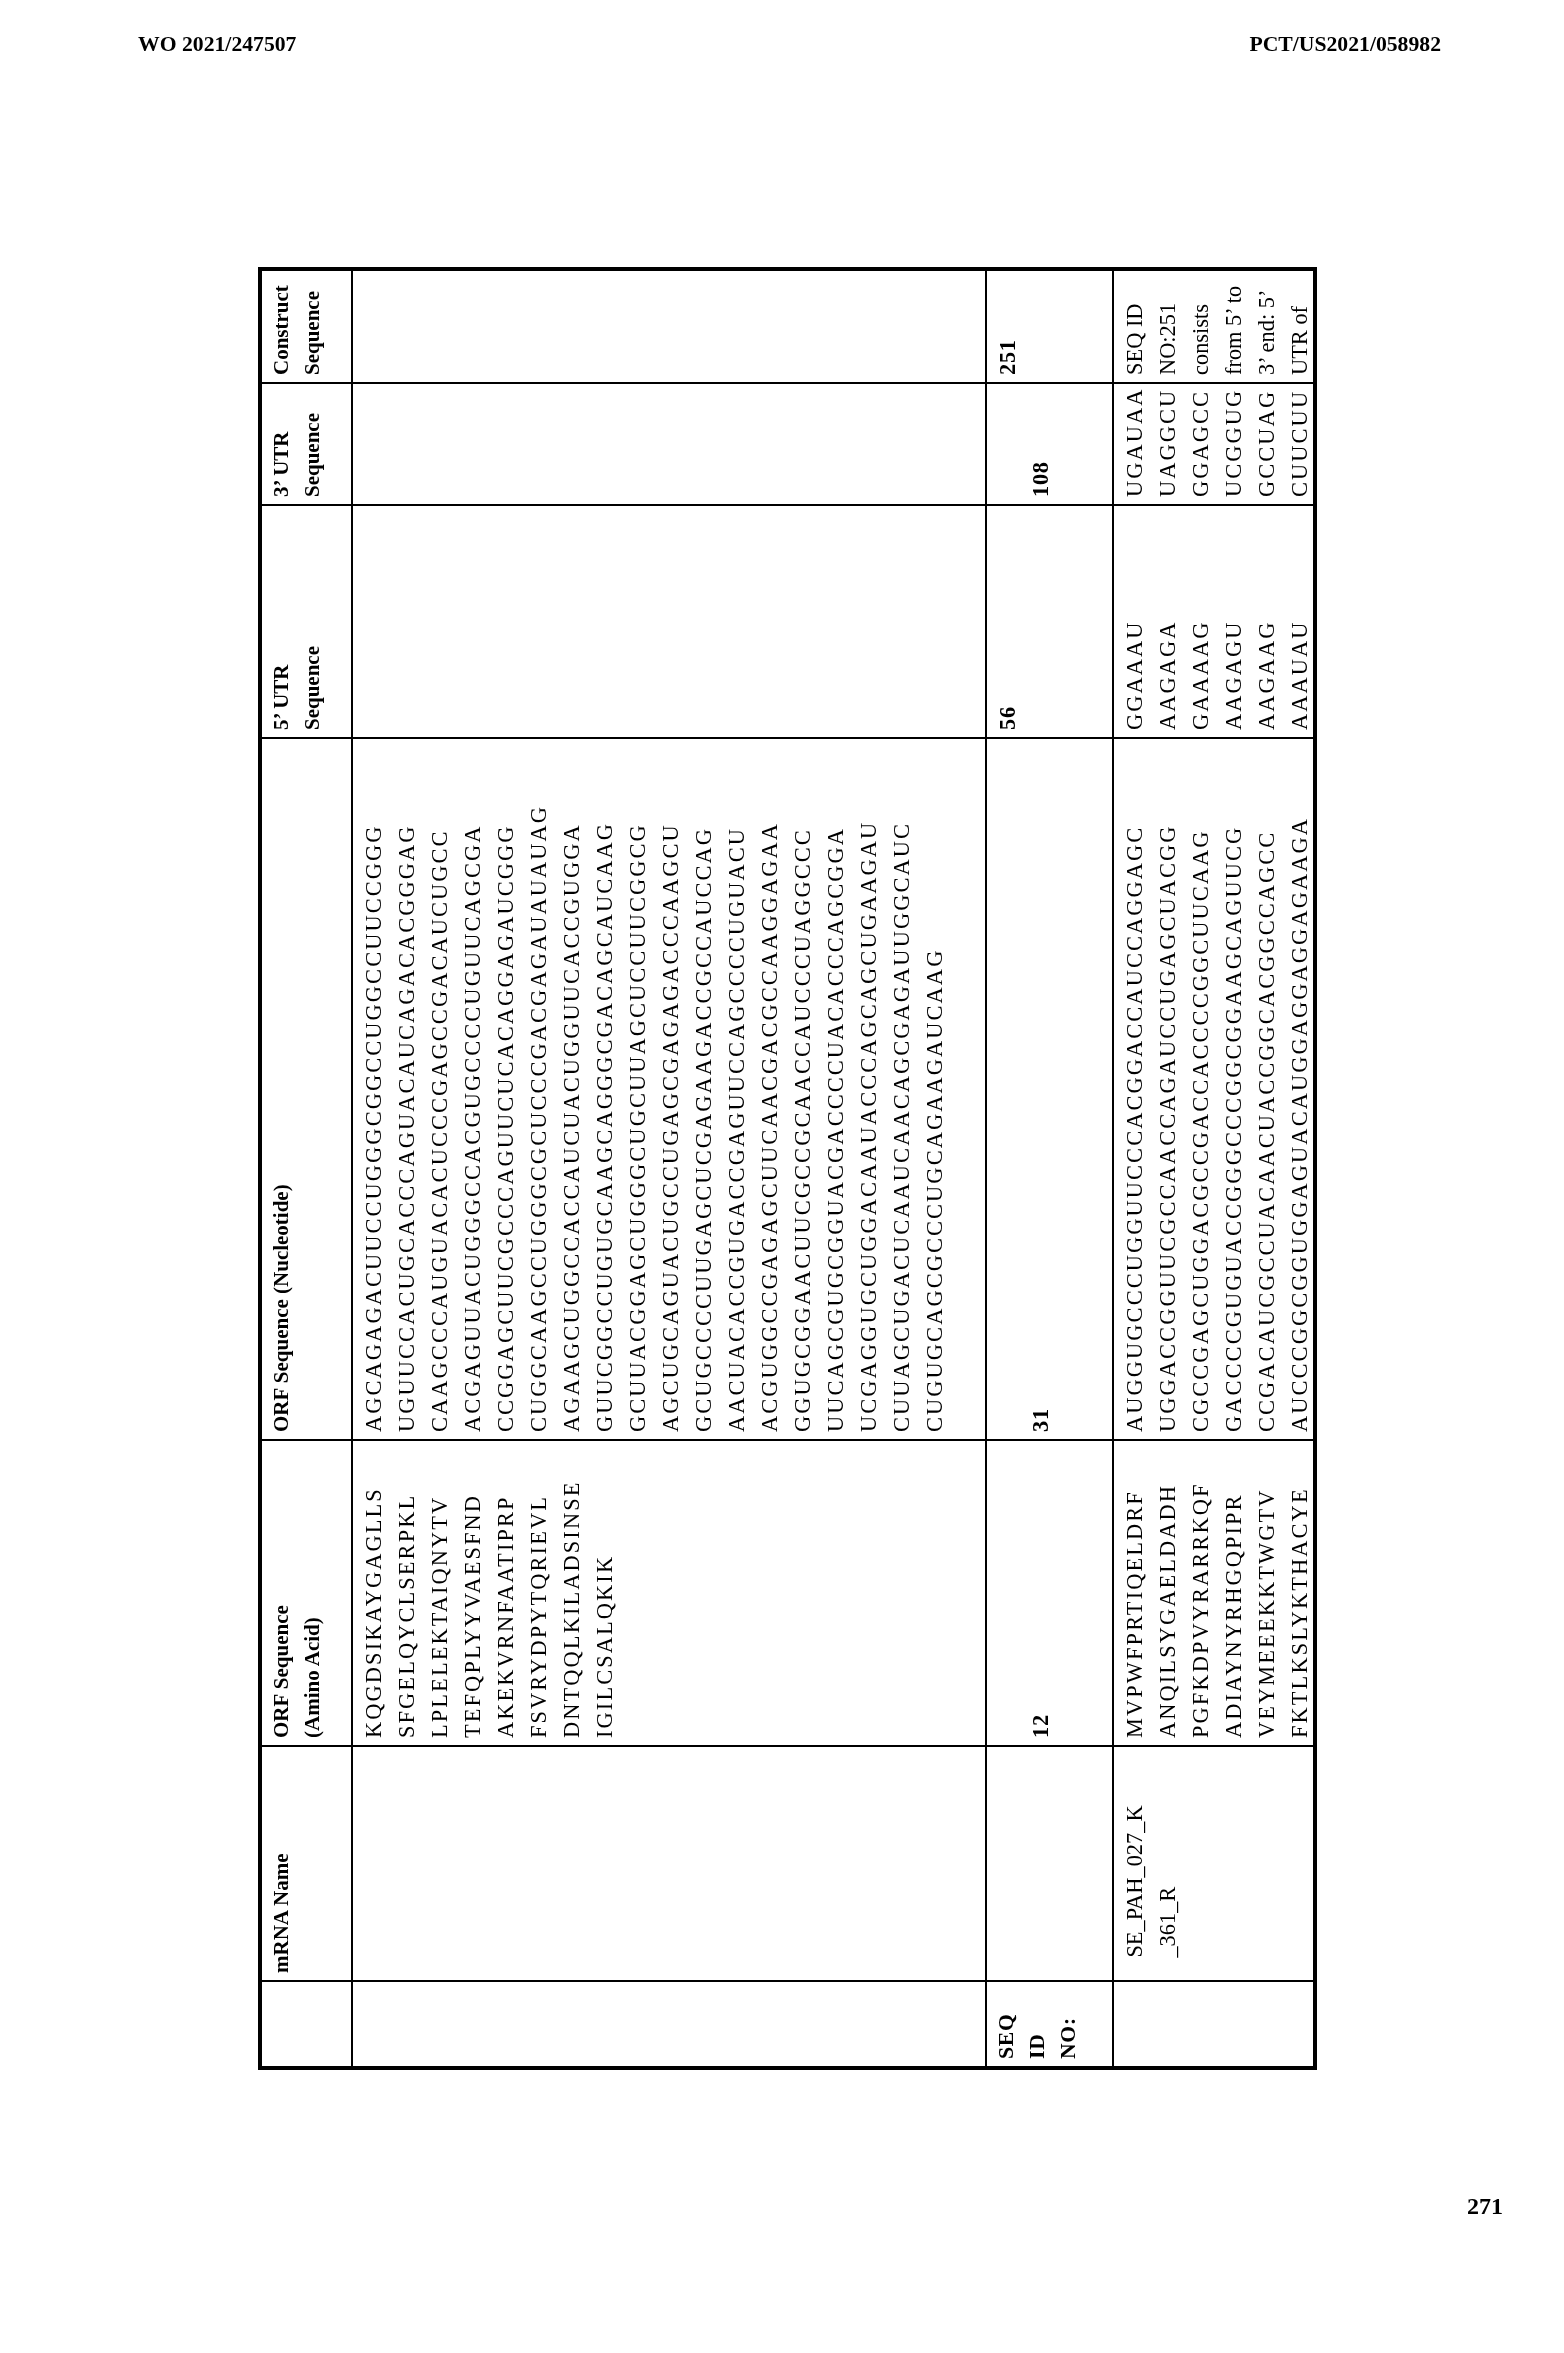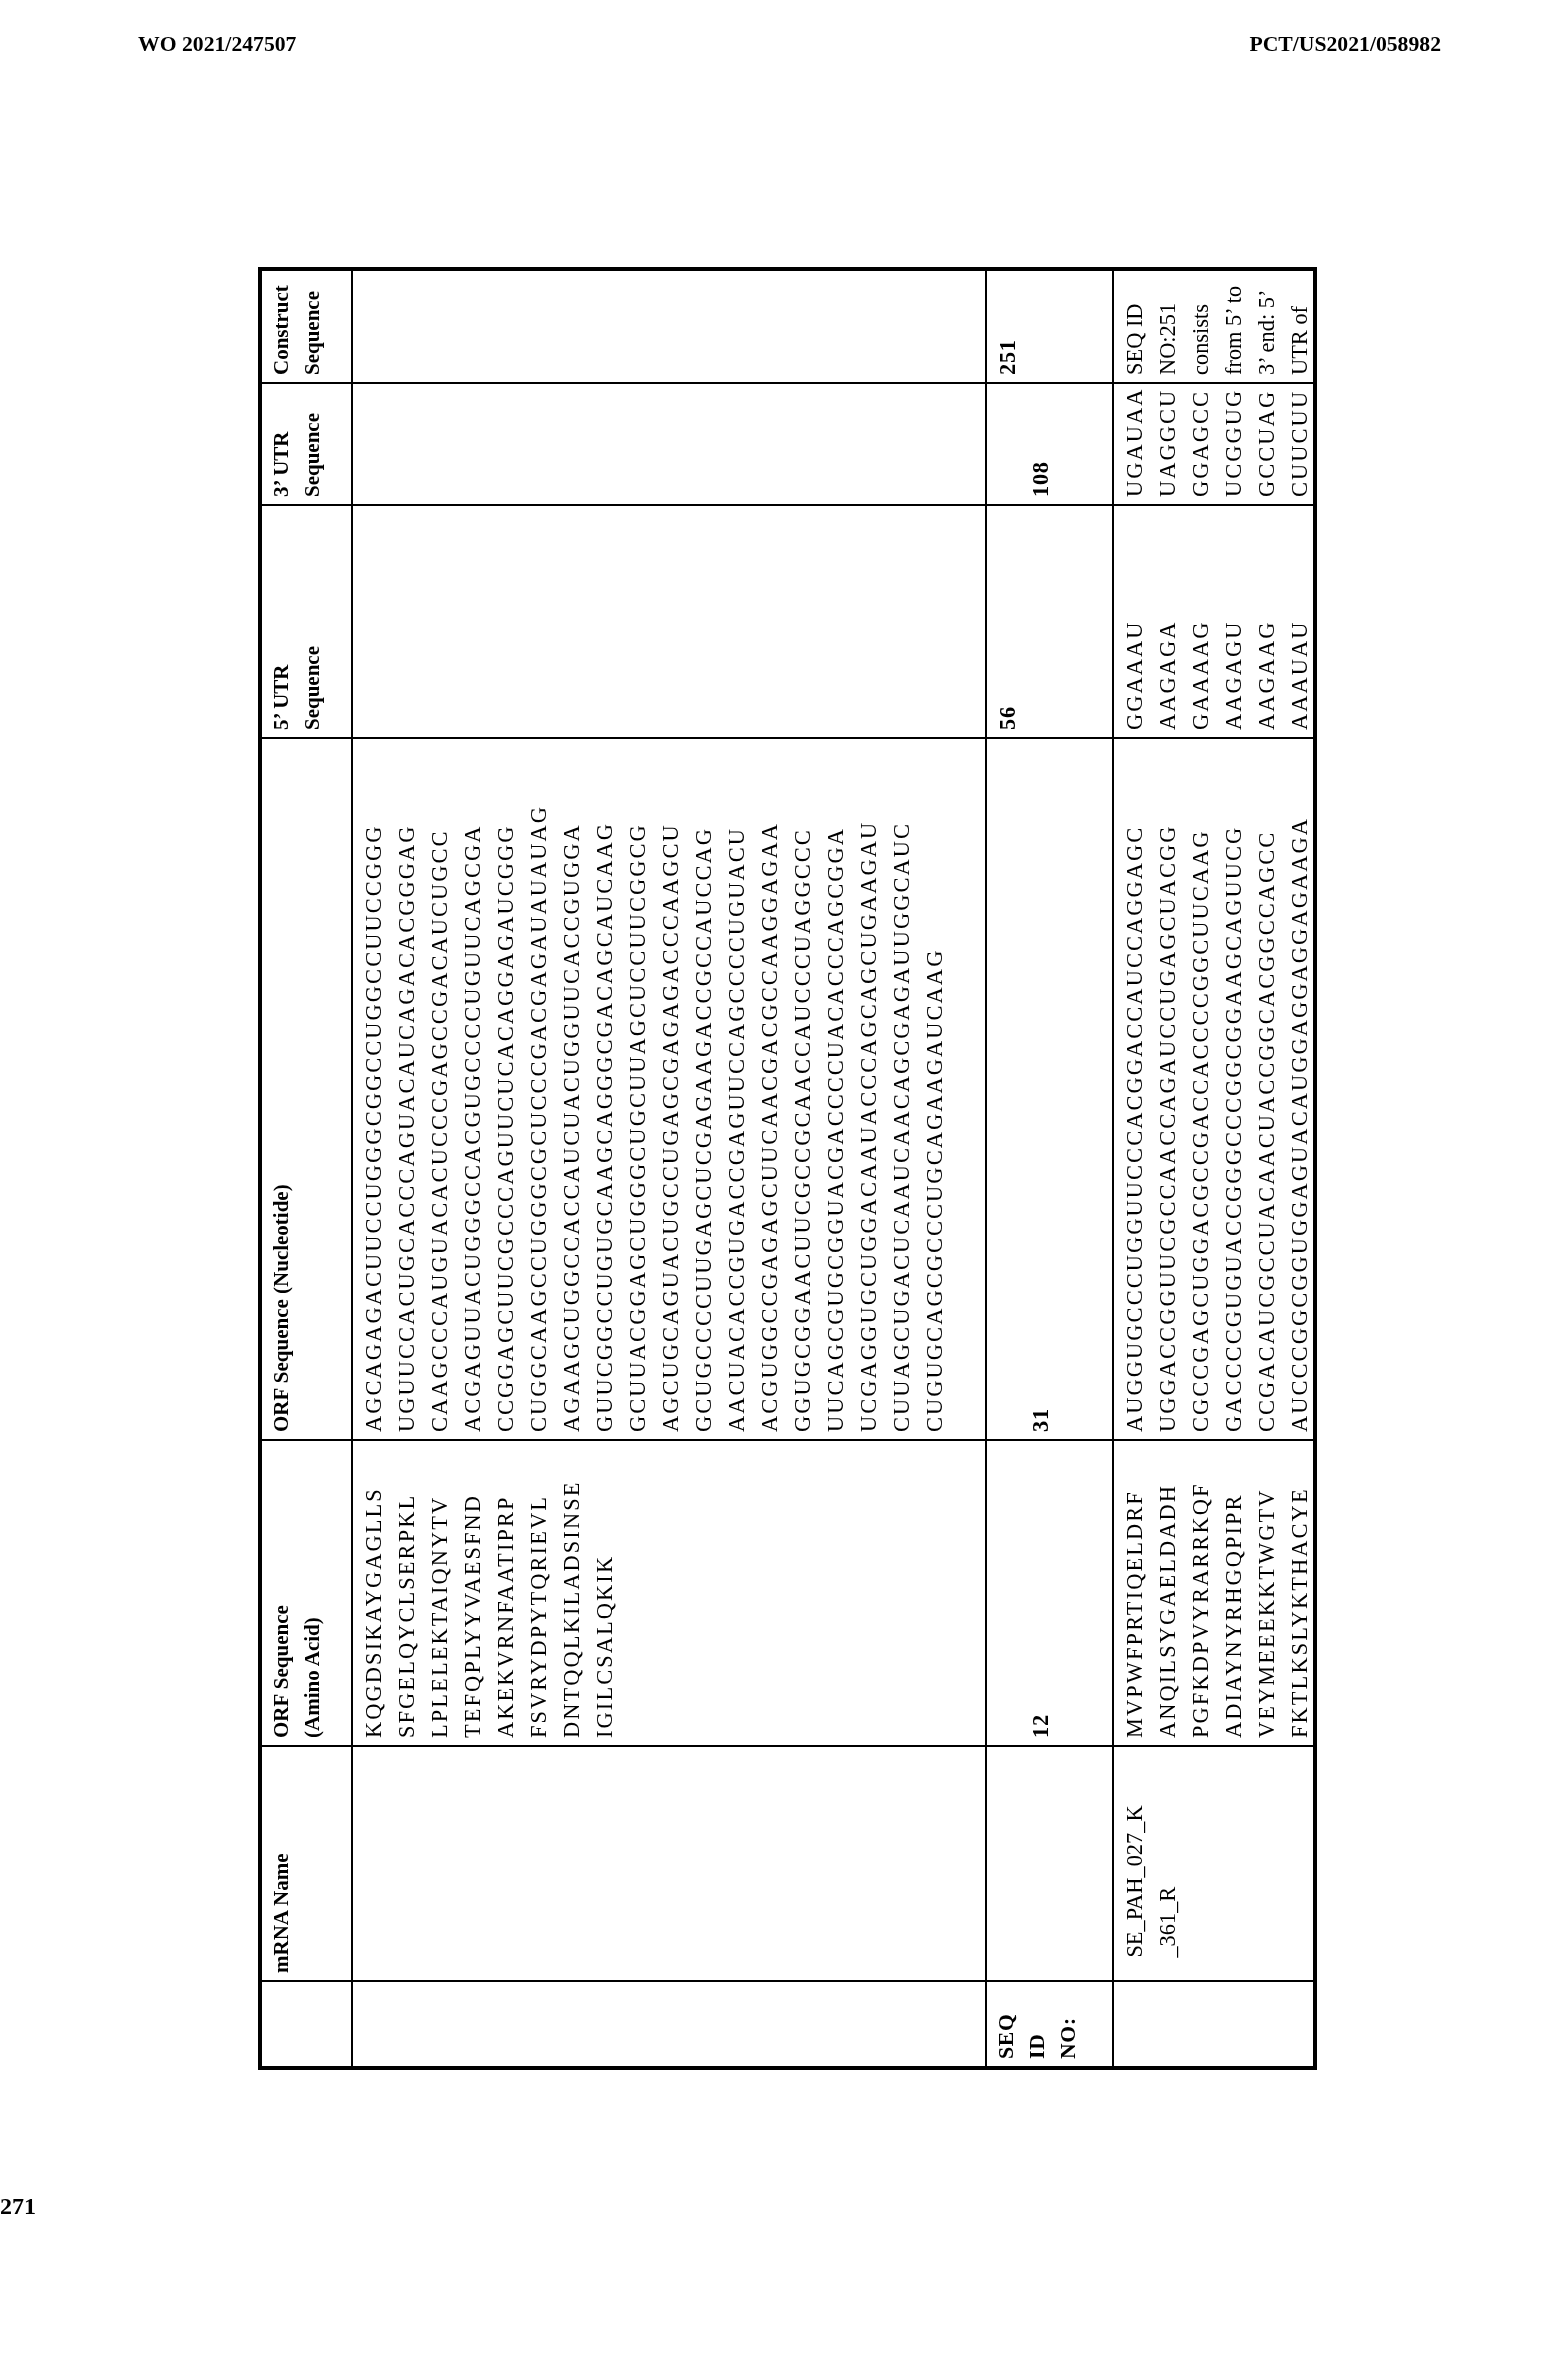--- a/index.html
+++ b/index.html
@@ -15,21 +15,21 @@
   .pg-header-left{
     position:absolute;top:32px;left:138px;
     font-weight:bold;font-size:21.7px;white-space:nowrap;
   }
   .pg-header-right{
     position:absolute;top:32px;right:162px;
     font-weight:bold;font-size:21.7px;white-space:nowrap;
   }
   .pg-number{
     position:absolute;top:2193px;left:0;width:1503px;
-    text-align:left;font-weight:bold;font-size:24px;
+    text-align:right;font-weight:bold;font-size:24px;
   }
   
   .table-anchor{
     position:absolute;left:258px;top:267px;width:1059px;height:1803px;
   }
   .logical-table{
     width:1803px;height:1059px;
     transform:rotate(-90deg) translateX(-100%);
     transform-origin:0 0;
     box-sizing:border-box;

